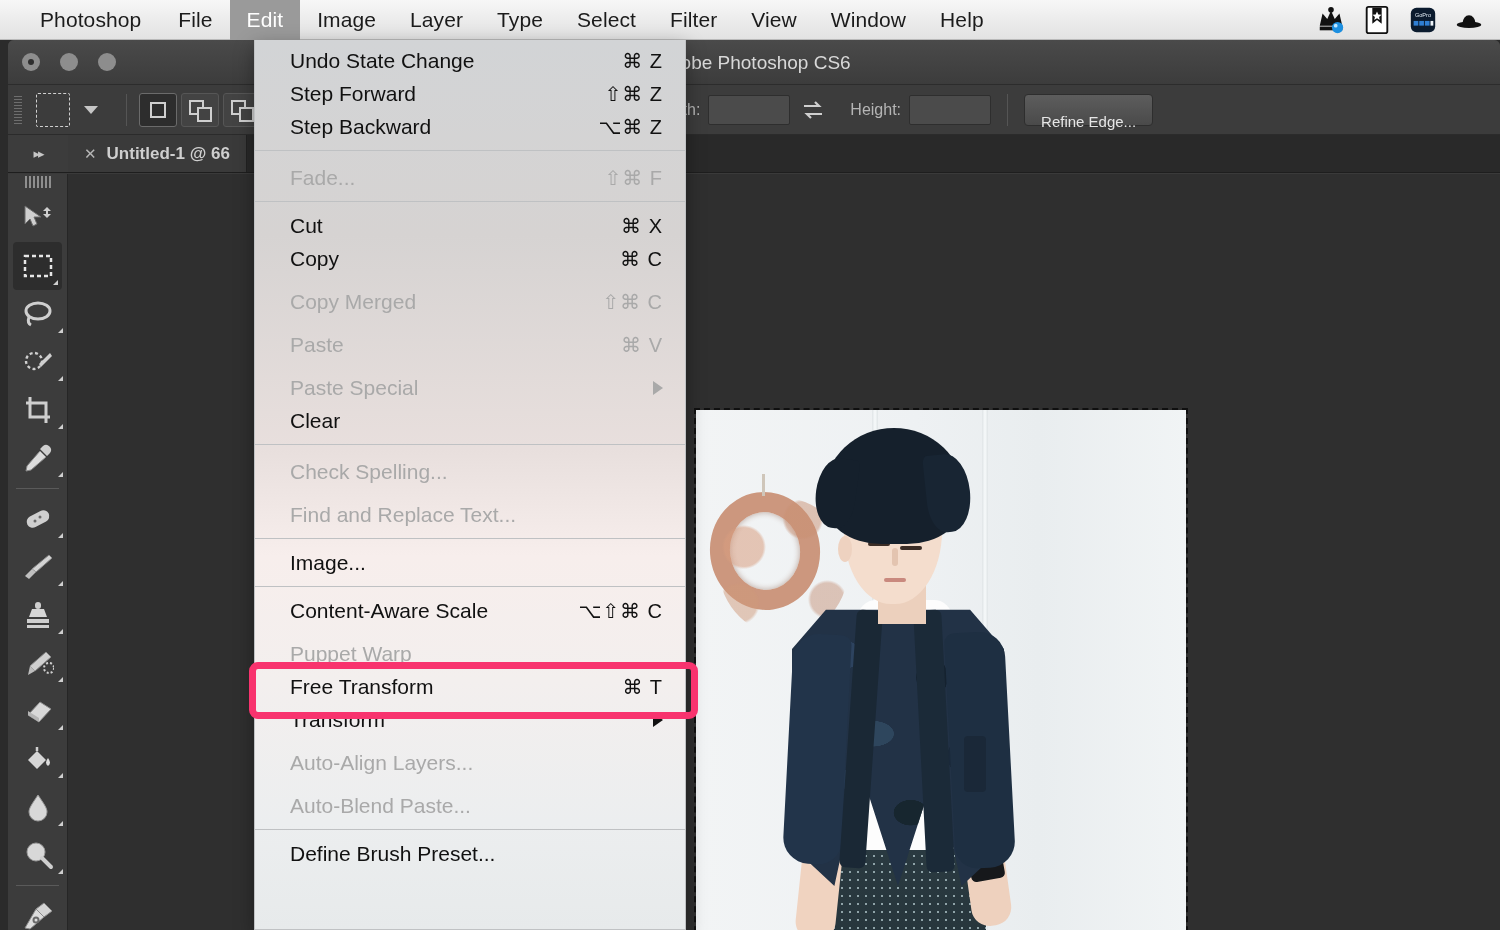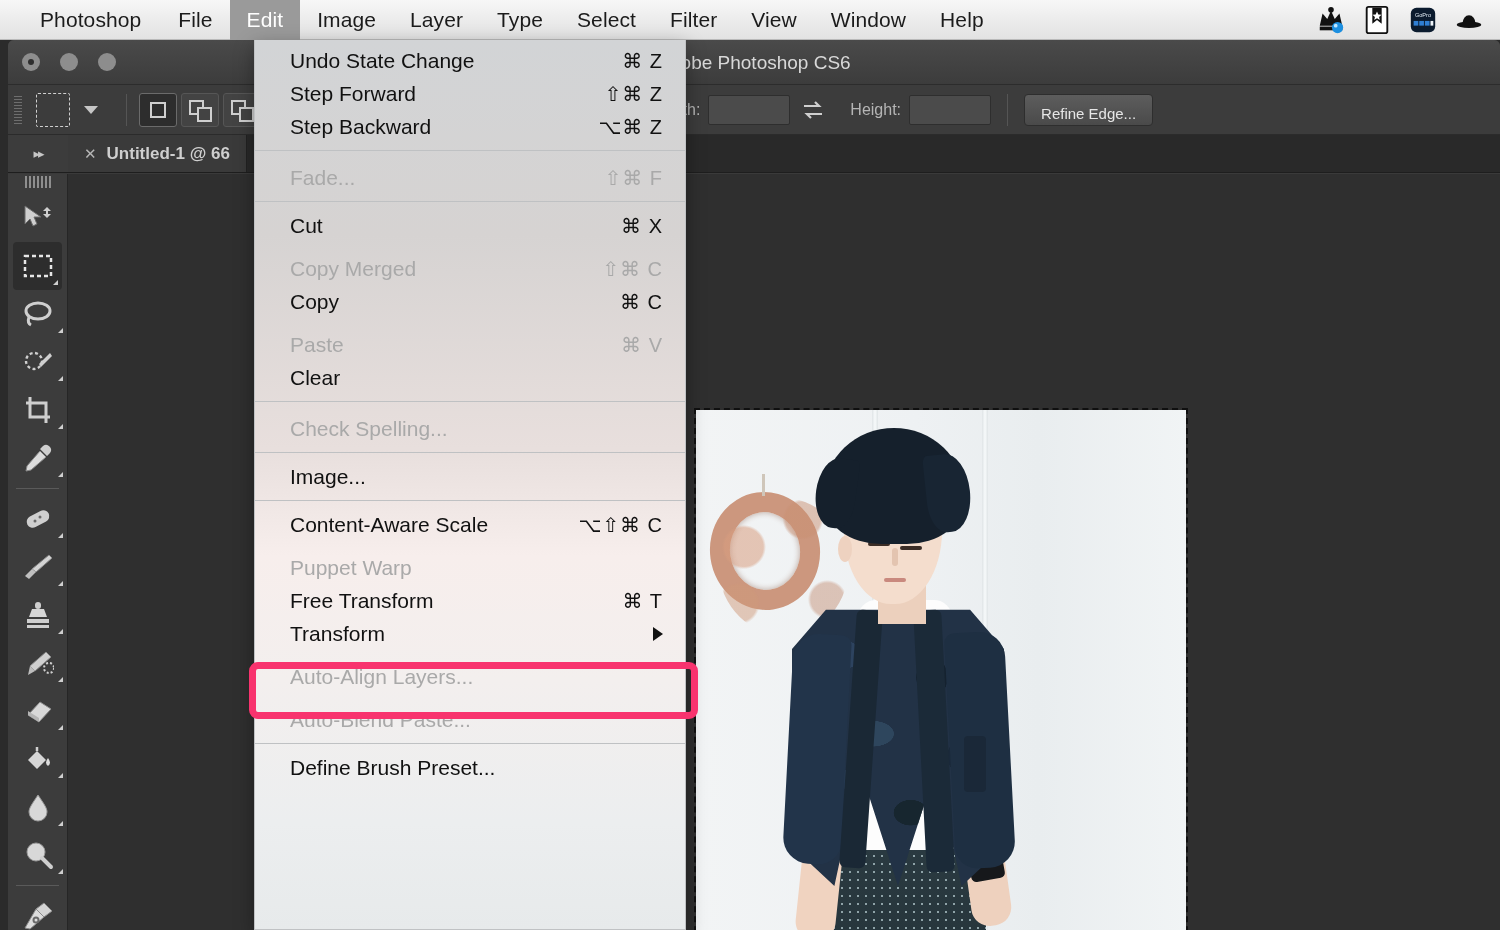--- a/index.html
+++ b/index.html
@@ -81,21 +81,21 @@
   }
   .selmode.on { background: #2d2d2d; border-color: #6b6b6b; }
   .sq { position: absolute; border: 2px solid #cfcfcf; }
   .opt-label { color: #b5b5b5; font-size: 16px; margin: 0 8px 0 14px; }
   .opt-field {
     width: 82px; height: 30px; background: #4b4b4b;
     border: 1px solid #2e2e2e; border-radius: 2px;
   }
   .swap-ico { width: 26px; height: 26px; margin: 0 10px; }
   .refine-btn {
-    height: 32px; padding: 4px 16px; line-height: 30px;
+    height: 32px; padding: 12px 16px; line-height: 30px;
     background: linear-gradient(to bottom,#5d5d5d,#4a4a4a);
     border: 1px solid #2e2e2e; border-radius: 4px;
     color: #e6e6e6; font-size: 15px; white-space: nowrap;
   }
 
   
   .tabstrip {
     position: relative; height: 38px; background: #292929;
     border-bottom: 1px solid #1e1e1e; display: flex; align-items: stretch;
   }
@@ -589,38 +589,45 @@
       <div class="msep"></div>
       <div class="mrow dim">
         <span class="lbl">Fade...</span>
         <span class="key">⇧⌘ F</span>
       </div>
       <div class="msep"></div>
       <div class="mrow">
         <span class="lbl">Cut</span>
         <span class="key">⌘ X</span>
       </div>
+      <div class="mrow">
+        <span class="lbl">Copy</span>
+        <span class="key">⌘ C</span>
+      </div>
       <div class="mrow dim">
         <span class="lbl">Copy Merged</span>
         <span class="key">⇧⌘ C</span>
       </div>
-      <div class="mrow">
-        <span class="lbl">Copy</span>
-        <span class="key">⌘ C</span>
-      </div>
       <div class="mrow dim">
         <span class="lbl">Paste</span>
         <span class="key">⌘ V</span>
       </div>
+      <div class="mrow dim">
+        <span class="lbl">Paste Special</span>
+        <span class="arrow"></span>
+      </div>
       <div class="mrow">
         <span class="lbl">Clear</span>
       </div>
       <div class="msep"></div>
       <div class="mrow dim">
         <span class="lbl">Check Spelling...</span>
+      </div>
+      <div class="mrow dim">
+        <span class="lbl">Find and Replace Text...</span>
       </div>
       <div class="msep"></div>
       <div class="mrow">
         <span class="lbl">Image...</span>
       </div>
       <div class="msep"></div>
       <div class="mrow">
         <span class="lbl">Content-Aware Scale</span>
         <span class="key">⌥⇧⌘ C</span>
       </div>

